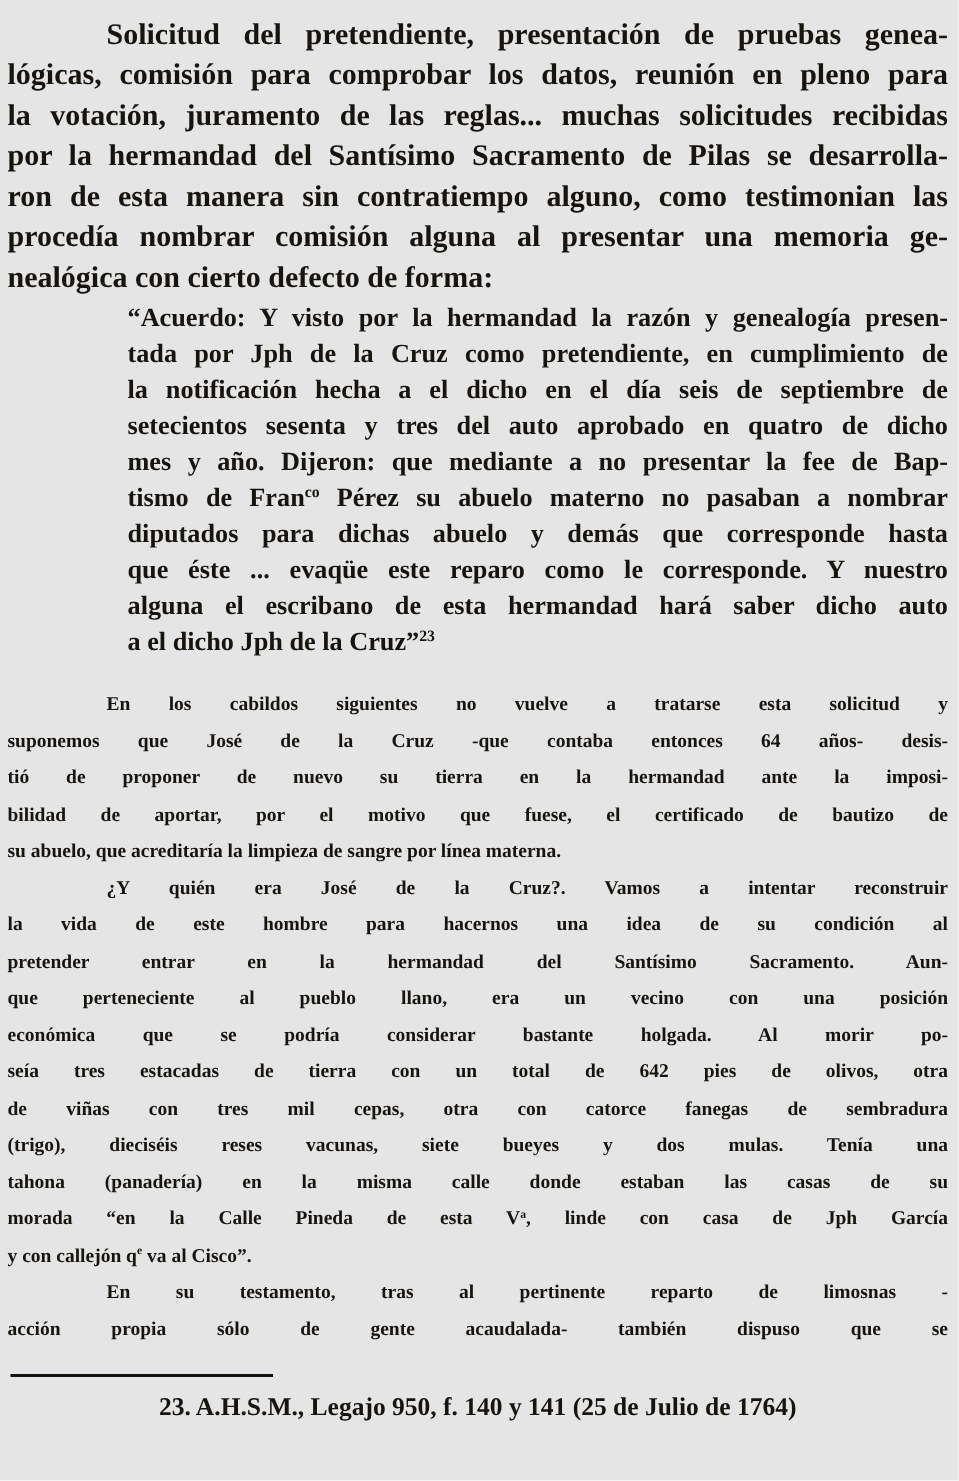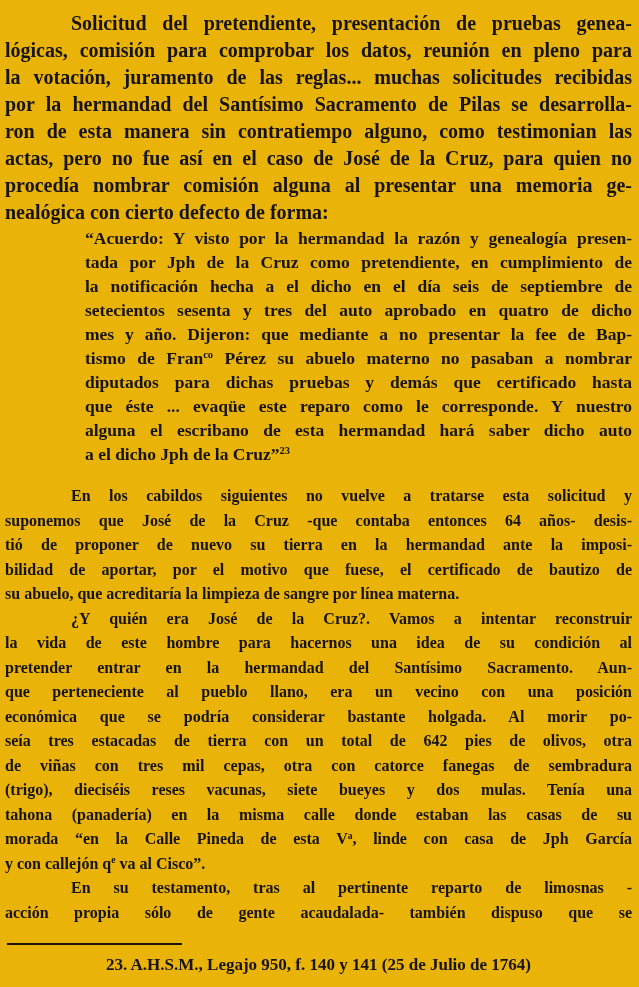--- a/index.html
+++ b/index.html
@@ -1,39 +1,39 @@
 <!DOCTYPE html>
 <html><head>
 <meta charset="utf-8">
 <style>
   html, body { margin: 0; padding: 0; background: #ffffff; }
   .page {
     position: relative;
     width: 639px;
     height: 987px;
-    background: #eab308;
+    background: #e5e5e5;
     color: #17130e;
     font-family: "Liberation Serif", "DejaVu Serif", serif;
     font-weight: 700;
     box-sizing: border-box;
     padding: 10px 7px 0 5px;
     overflow: hidden;
   }
   .text-column { width: 627px; }
   .para { margin: 0; }
   .line {
     text-align: justify;
     text-align-last: justify;
     text-justify: inter-word;
     overflow: hidden;
     white-space: normal;
   }
   .line.para-last { text-align-last: left; }
   .para.body-lg .line { font-size: 20px; line-height: 27px; height: 27px; }
-  .para.body-md .line { font-size: 16px; line-height: 24.5px; height: 24.5px; }
+  .para.body-md .line { font-size: 13px; line-height: 24.5px; height: 24.5px; }
   .para.quote { margin-left: 80px; margin-top: 0; }
   .para.quote .line { font-size: 17.5px; line-height: 24px; height: 24px; }
   .para.gap-before { margin-top: 18px; }
   .para.indent .line:first-child { text-indent: 66px; }
   sup {
     font-size: 60%;
     line-height: 0;
     vertical-align: baseline;
     position: relative;
     top: -0.55em;
@@ -54,32 +54,31 @@
 <body>
 
 <div class="page">
   <div class="text-column">
       <div class="para body-lg indent">
         <div class="line">Solicitud del pretendiente, presentación de pruebas genea-</div>
         <div class="line">lógicas, comisión para comprobar los datos, reunión en pleno para</div>
         <div class="line">la votación, juramento de las reglas... muchas solicitudes recibidas</div>
         <div class="line">por la hermandad del Santísimo Sacramento de Pilas se desarrolla-</div>
         <div class="line">ron de esta manera sin contratiempo alguno, como testimonian las</div>
-        <div class="line">actas, pero no fue así en el caso de José de la Cruz, para quien no</div>
         <div class="line">procedía nombrar comisión alguna al presentar una memoria ge-</div>
         <div class="line para-last">nealógica con cierto defecto de forma:</div>
       </div>
       <div class="para quote">
         <div class="line">“Acuerdo: Y visto por la hermandad la razón y genealogía presen-</div>
         <div class="line">tada por Jph de la Cruz como pretendiente, en cumplimiento de</div>
         <div class="line">la notificación hecha a el dicho en el día seis de septiembre de</div>
         <div class="line">setecientos sesenta y tres del auto aprobado en quatro de dicho</div>
         <div class="line">mes y año. Dijeron: que mediante a no presentar la fee de Bap-</div>
         <div class="line">tismo de Fran<sup>co</sup> Pérez su abuelo materno no pasaban a nombrar</div>
-        <div class="line">diputados para dichas pruebas y demás que certificado hasta</div>
+        <div class="line">diputados para dichas abuelo y demás que corresponde hasta</div>
         <div class="line">que éste ... evaqüe este reparo como le corresponde. Y nuestro</div>
         <div class="line">alguna el escribano de esta hermandad hará saber dicho auto</div>
         <div class="line para-last">a el dicho Jph de la Cruz”<sup>23</sup></div>
       </div>
       <div class="para body-md indent gap-before">
         <div class="line">En los cabildos siguientes no vuelve a tratarse esta solicitud y</div>
         <div class="line">suponemos que José de la Cruz -que contaba entonces 64 años- desis-</div>
         <div class="line">tió de proponer de nuevo su tierra en la hermandad ante la imposi-</div>
         <div class="line">bilidad de aportar, por el motivo que fuese, el certificado de bautizo de</div>
         <div class="line para-last">su abuelo, que acreditaría la limpieza de sangre por línea materna.</div>

